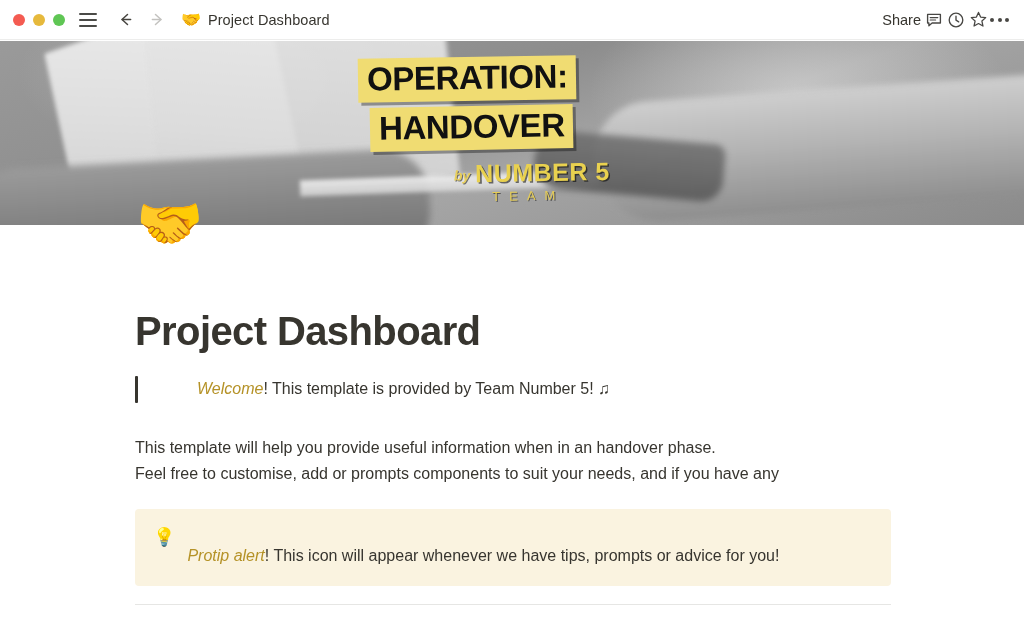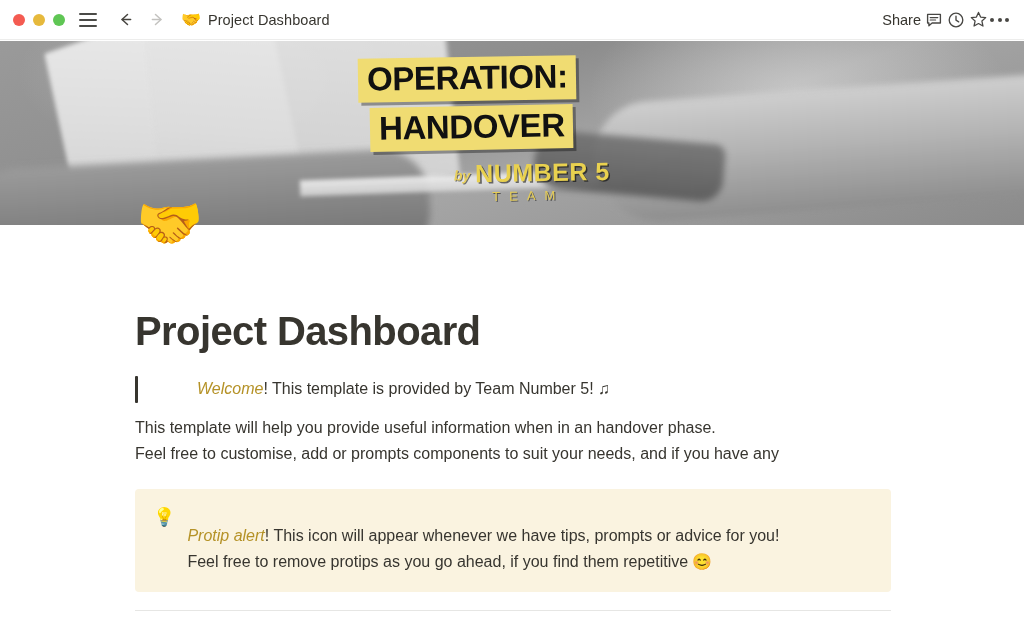--- a/index.html
+++ b/index.html
@@ -332,21 +332,21 @@
     color: #37352f;
     padding: 1px 0;
   }
   .accent-italic {
     font-style: italic;
     color: #b59227;
   }
 
   
   .para {
-    margin-top: 12px;
+    margin-top: 32px;
     font-size: 16px;
     line-height: 26px;
     color: #37352f;
     cursor: text;
   }
   .para .ln { display: block; }
 
   
   .callout {
     margin-top: 22px;
@@ -484,21 +484,20 @@
 
       <div class="para">
         <span class="ln">This template will help you provide useful information when in an handover phase.</span>
         <span class="ln">Feel free to customise, add or prompts components to suit your needs, and if you have any</span>
       </div>
 
       <div class="callout">
         <span class="callout-icon">💡</span>
         <div class="callout-body">
           <span class="ln"><span class="accent-italic">Protip alert</span><span>! This icon will appear whenever we have tips, prompts or advice for you!</span></span>
-          <span class="ln">Feel free to remove protips as you go ahead, if you find them repetitive 😊</span>
         </div>
       </div>
 
       <div class="divider"></div>
 
     </div>
   </div>
 
 </div>
 

